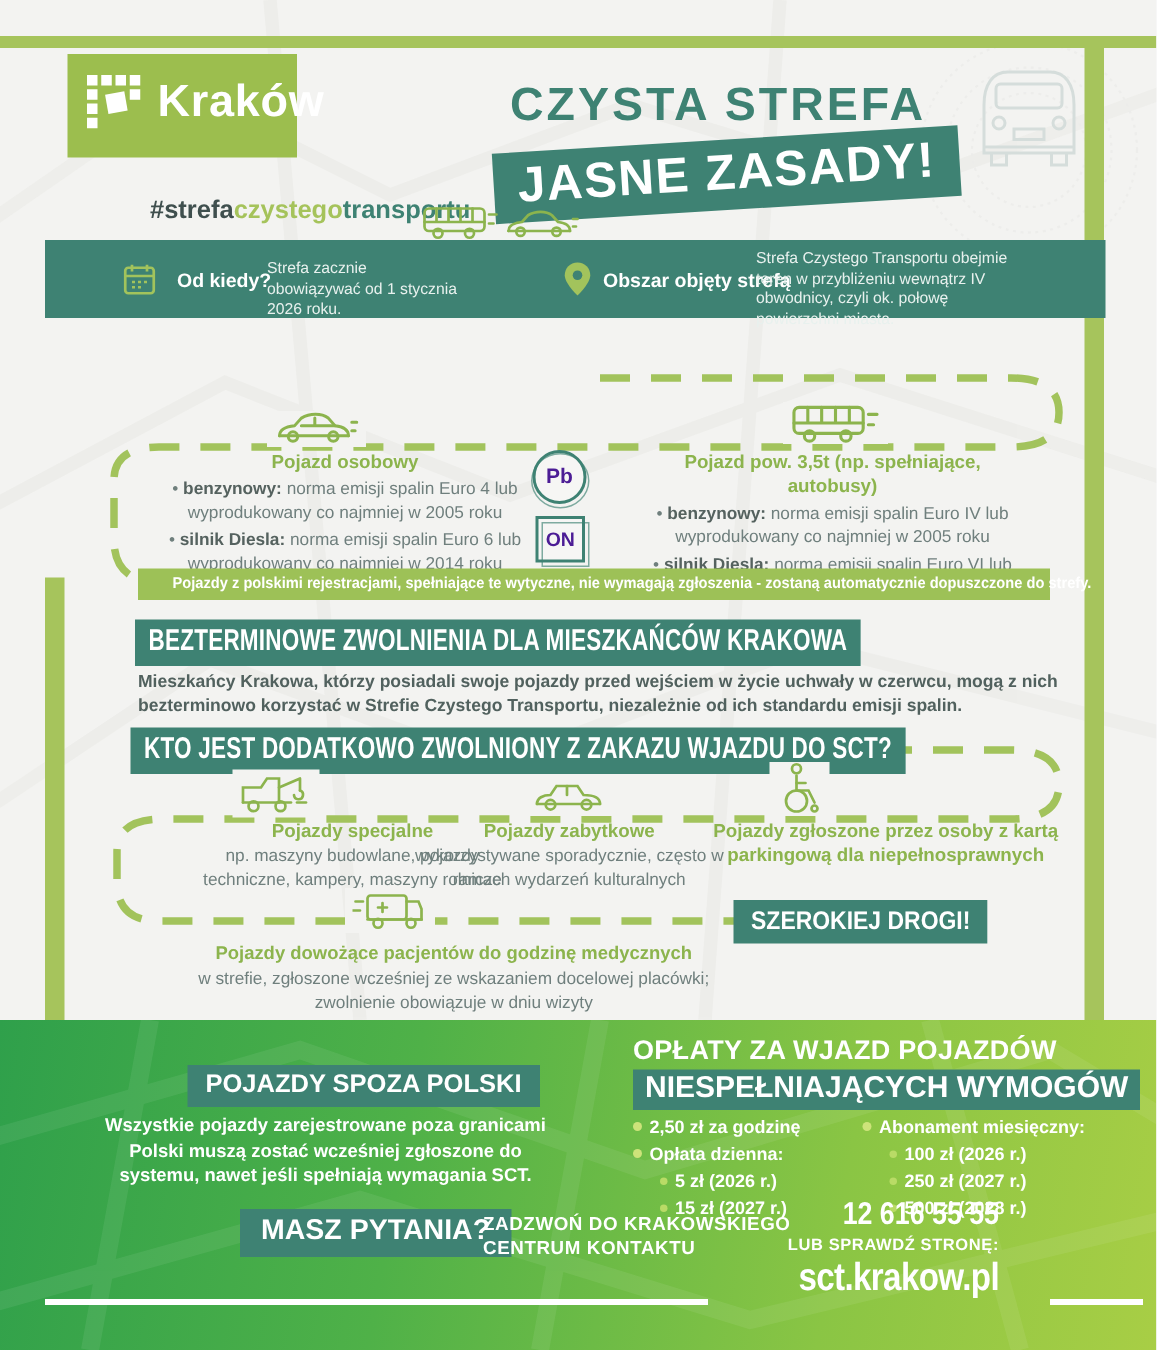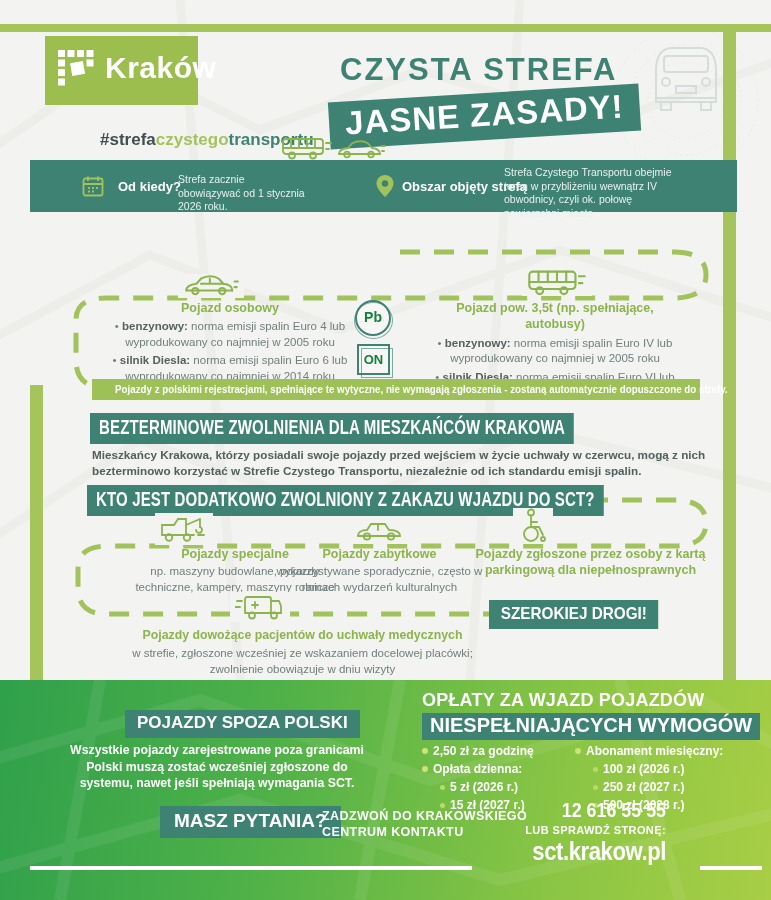--- a/index.html
+++ b/index.html
@@ -28,21 +28,21 @@
   .sec-h{background:#3e8273;color:#fff;font-weight:bold;font-size:20px;letter-spacing:.2px;padding:3px 12px 5px;transform:scaleX(.75);transform-origin:left center;white-space:nowrap;display:inline-block;}
   .note-bar{left:92px;top:379px;width:608px;height:21px;background:#9dc157;color:#fff;font-weight:bold;font-size:10.5px;line-height:21px;text-align:center;white-space:nowrap;}
   .note-bar span{display:inline-block;transform:scaleX(.93);transform-origin:center;}
   .residents-text{left:92px;top:447px;width:640px;color:#51615e;font-weight:bold;font-size:11.7px;line-height:1.4;}
   
   .col{position:absolute;text-align:center;}
   .col-title{color:#8cb44d;font-weight:bold;font-size:12.5px;line-height:1.3;}
   .col-text{color:#6f7f7d;font-size:11.5px;line-height:1.35;margin-top:2px;}
   .col-text b{color:#55625f;}
   .bullet-line{margin-top:3px;}
-  .badge-pb,.badge-on{position:absolute;color:#15803d;font-weight:bold;border:2px solid #3e8273;text-align:center;background:#f6f6f4;}
+  .badge-pb,.badge-on{position:absolute;color:#4c1d95;font-weight:bold;border:2px solid #3e8273;text-align:center;background:#f6f6f4;}
   .badge-pb{left:355px;top:300px;width:32px;height:32px;border-radius:50%;font-size:14px;line-height:31px;}
   .badge-on{left:357px;top:344px;width:29px;height:27px;font-size:13px;line-height:27px;}
   .ring2{position:absolute;border:1.5px solid #3e8273;opacity:.65;}
   .badge-pb .ring2{left:-3px;top:0px;width:37px;height:35px;border-radius:50%;}
   .badge-on .ring2{left:2px;top:2px;width:30px;height:28px;}
   .icon-plate{position:absolute;background:#f3f3f1;padding:0 5px;}
   .wide-badge{background:#3e8273;color:#fff;font-weight:bold;white-space:nowrap;}
   .szerokiej{left:489px;top:600px;font-size:17px;padding:4px 13px 5px;transform:scaleX(.9);transform-origin:left center;}
   .medical{left:130px;top:628px;width:345px;text-align:center;}
   
@@ -255,21 +255,21 @@
       <path d="M10 21 H46"></path>
       <circle cx="17" cy="23.5" r="3"></circle>
         <circle cx="39" cy="23.5" r="3"></circle>
       <path d="M20 10 v6 M17 13 h6"></path>
       <path d="M2 9 h5 M0 15 h5"></path>
     </svg>
   </div>
   <div class="abs wide-badge szerokiej z2"><span>SZEROKIEJ DROGI!</span></div>
 
   <div class="abs medical z2">
-    <div class="col-title" style="font-size:12.3px;">Pojazdy dowożące pacjentów do uchwały medycznych</div>
+    <div class="col-title" style="font-size:12.3px;">Pojazdy dowożące pacjentów do godzinę medycznych</div>
     <div class="col-text">w strefie, zgłoszone wcześniej ze wskazaniem docelowej placówki; zwolnienie obowiązuje w dniu wizyty</div>
   </div>
 
   <div class="abs green-sec z2">
     <svg class="abs" width="771" height="220" style="left:0;top:0;" fill="none">
       <g stroke="#ffffff" stroke-width="12" opacity=".07">
         <path d="M-10,80 L200,20 L430,100 L700,20 L800,80"></path>
         <path d="M-10,190 L240,120 L500,200 L790,130"></path>
         <path d="M100,0 L60,220 M400,0 L360,220 M620,0 L680,220"></path>
       </g>

